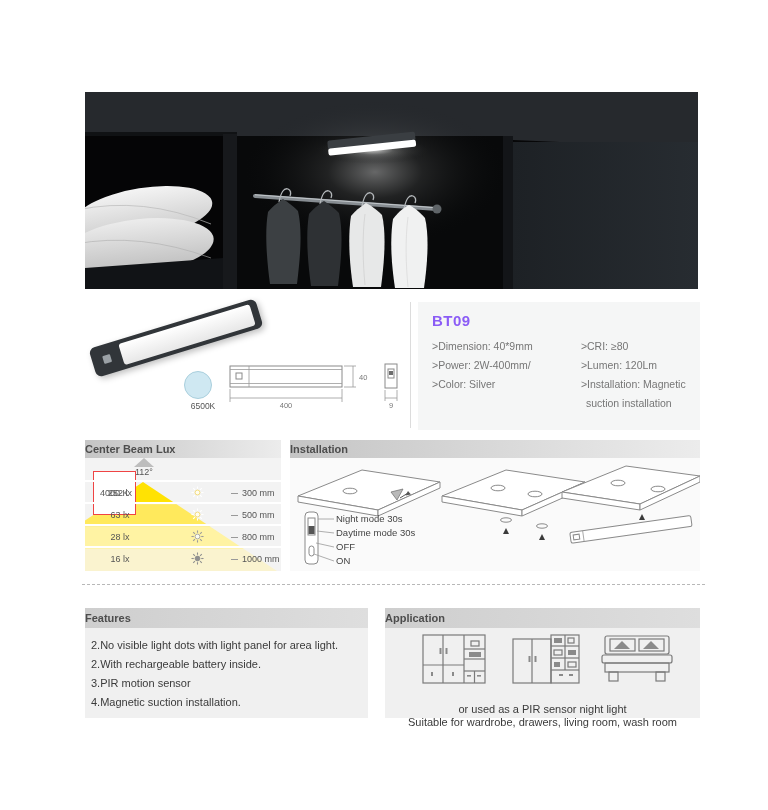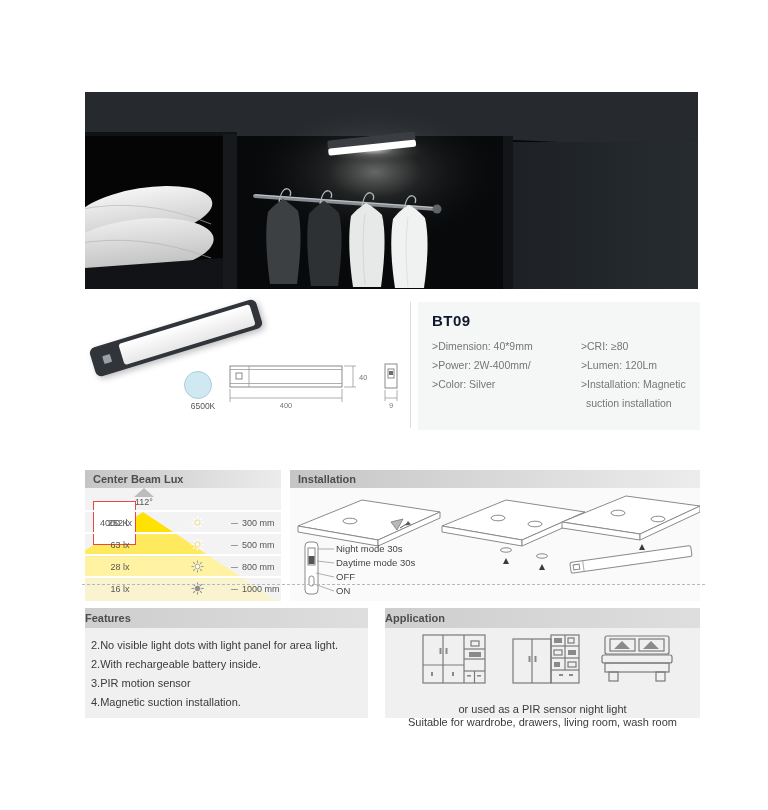--- a/index.html
+++ b/index.html
@@ -17,30 +17,30 @@
   .bar{position:absolute;left:4px;top:23px;width:174px;height:30px;background:#313539;
        border-radius:6px;transform:rotate(-17deg);box-shadow:2px 3px 6px rgba(0,0,0,.25);}
   .bar-panel{position:absolute;left:30px;top:4px;right:7px;bottom:4px;border-radius:3px;
        background:linear-gradient(180deg,#ffffff,#e7e7e7);}
   .bar-sensor{position:absolute;left:11px;top:11px;width:8px;height:8px;background:#9aa0a5;border-radius:1px;}
   .cct{position:absolute;left:98px;top:70px;width:40px;text-align:center;}
   .cct-label{font-size:8.5px;color:#555;display:block;margin-top:1px;}
   .dim-svg{position:absolute;left:140px;top:58px;}
   .specs{position:absolute;left:333px;top:2px;width:282px;height:128px;background:#f5f6f6;
          padding:10px 0 0 14px;box-sizing:border-box;}
-  .model{font-size:15px;font-weight:bold;color:#0f172a;letter-spacing:.5px;margin-bottom:8px;}
+  .model{font-size:15px;font-weight:bold;color:#8b5cf6;letter-spacing:.5px;margin-bottom:8px;}
   .spec-cols{display:flex;}
   .spec-col{width:150px;}
   .spec-col.right{width:120px;}
   .spec-line{font-size:10.5px;color:#767676;line-height:19px;white-space:nowrap;}
   .spec-line.cont{padding-left:5px;}
 
   
-  .sec-header{height:18px;line-height:18px;padding-left:8px;font-size:11px;font-weight:bold;color:#4d4d4d;
-              background:linear-gradient(90deg,#c5c5c5,#ececec);margin-top:30px;}
+  .sec-header{height:18px;line-height:18px;font-size:11px;font-weight:bold;color:#4d4d4d;
+              background:linear-gradient(90deg,#c5c5c5,#ececec);}
   .panel-header2{height:20px;line-height:20px;padding-left:0;font-size:11px;font-weight:bold;color:#4d4d4d;
               background:linear-gradient(90deg,#cecece,#dedede);}
 
   
   .beam{left:85px;top:440px;width:196px;height:131px;}
   .beam-body{position:relative;width:196px;height:113px;background:#f3f3f3;overflow:hidden;}
   .cct4000{position:absolute;left:8px;top:13px;padding:16px 6px;border:1px solid #ef4444;background:#fff;
            font-size:9px;color:#555;}
   .angle-tri{position:absolute;left:49px;top:0;width:0;height:0;
              border-left:10px solid transparent;border-right:10px solid transparent;border-bottom:9px solid #bdbdbd;}

